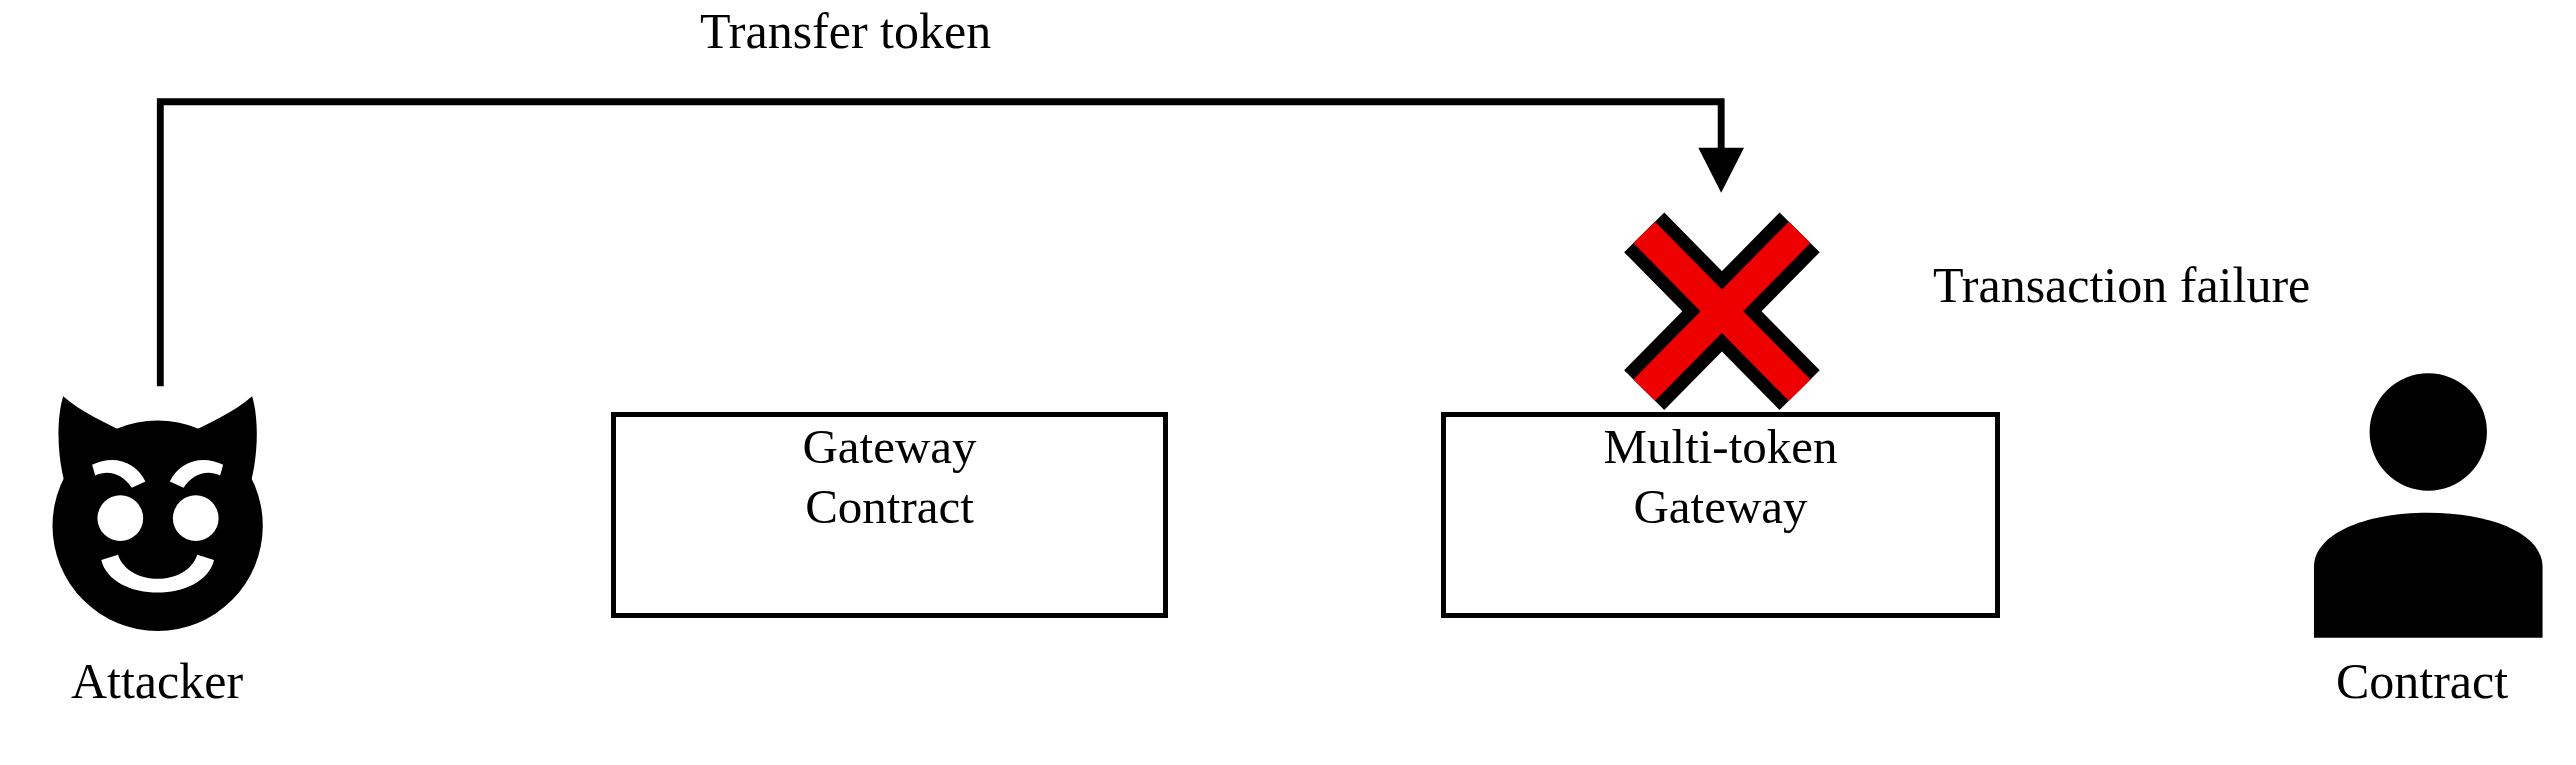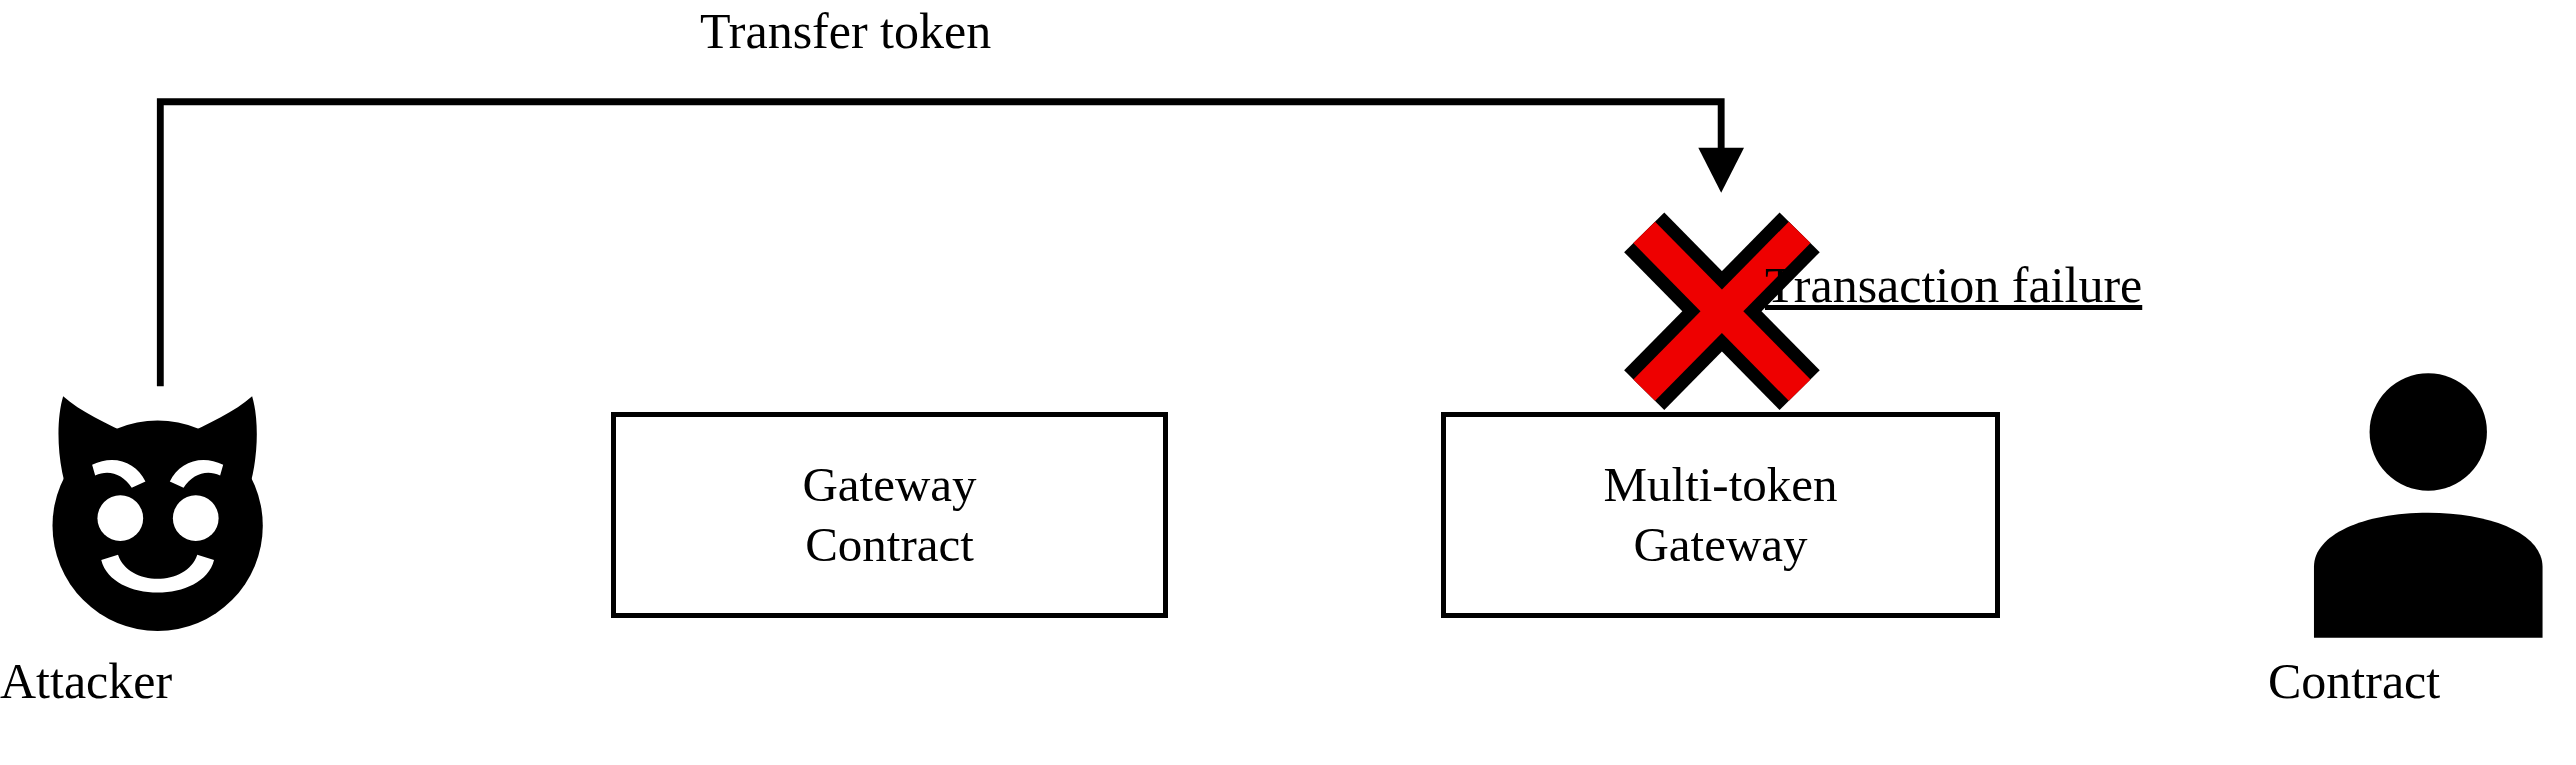--- a/index.html
+++ b/index.html
@@ -24,34 +24,34 @@
     top: 0;
     width: 2576px;
     height: 765px;
   }
   .box {
     position: absolute;
     box-sizing: border-box;
     border: 5.3px solid #000000;
     background: #ffffff;
     display: flex;
-    align-items: center;
     justify-content: center;
   }
   .box-text {
     font-size: 49px;
     line-height: 1.22;
     text-align: center;
     color: #000000;
     white-space: pre-line;
   }
   .caption {
     position: absolute;
     font-size: 50px;
     color: #000000;
+    text-align: center;
     white-space: nowrap;
   }
   .edge-label {
     position: absolute;
     font-size: 50px;
     color: #000000;
     white-space: nowrap;
   }
 </style>
 </head>
@@ -117,20 +117,20 @@
   <div class="box" style="left:611px; top:412px; width:557px; height:206px;">
     <div class="box-text">Gateway
 Contract</div>
   </div>
 
   <div class="box" style="left:1441px; top:412px; width:559px; height:206px;">
     <div class="box-text">Multi-token
 Gateway</div>
   </div>
 
-  <div class="edge-label" style="left:1765px; top:256px;text-decoration:underline;">Transaction failure</div>
+  <div class="edge-label" style="left:1933px; top:256px;">Transaction failure</div>
 
   <div class="caption" style="left:0px; top:652px; width:314px;">Attacker</div>
 
   <div class="caption" style="left:2268px; top:652px; width:308px;">Contract</div>
 
 </div>
 
 
 </body></html>

